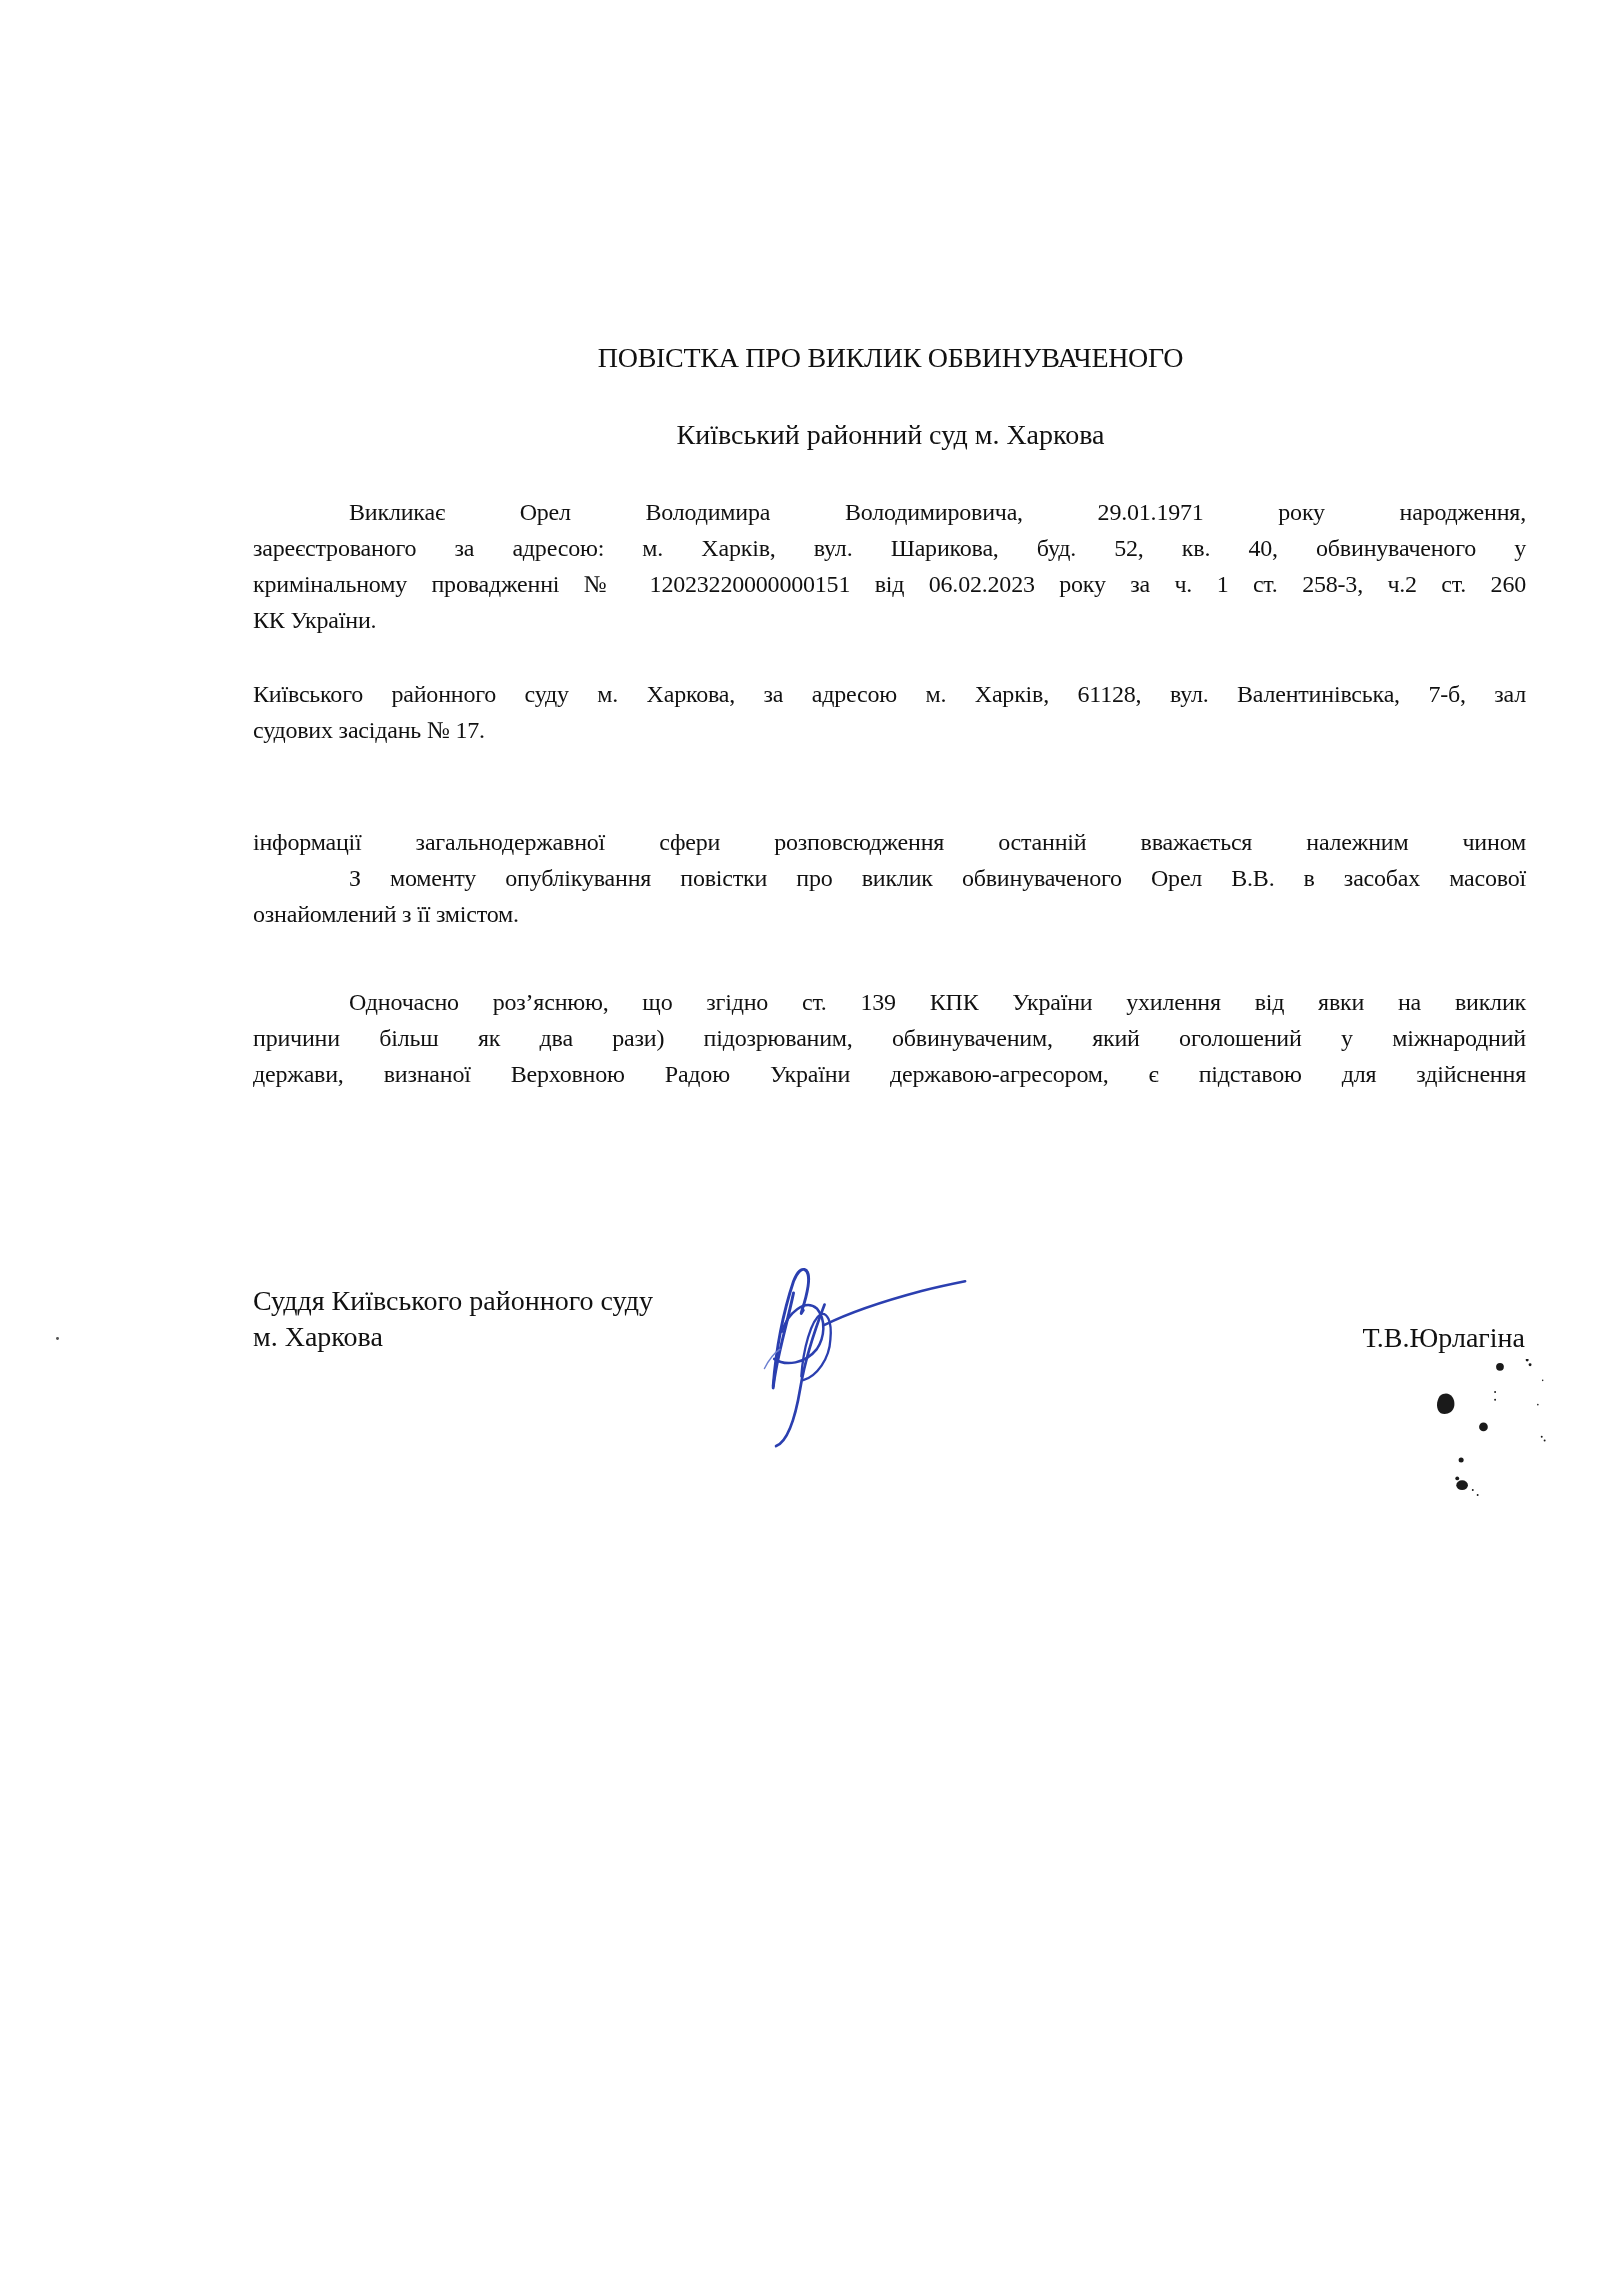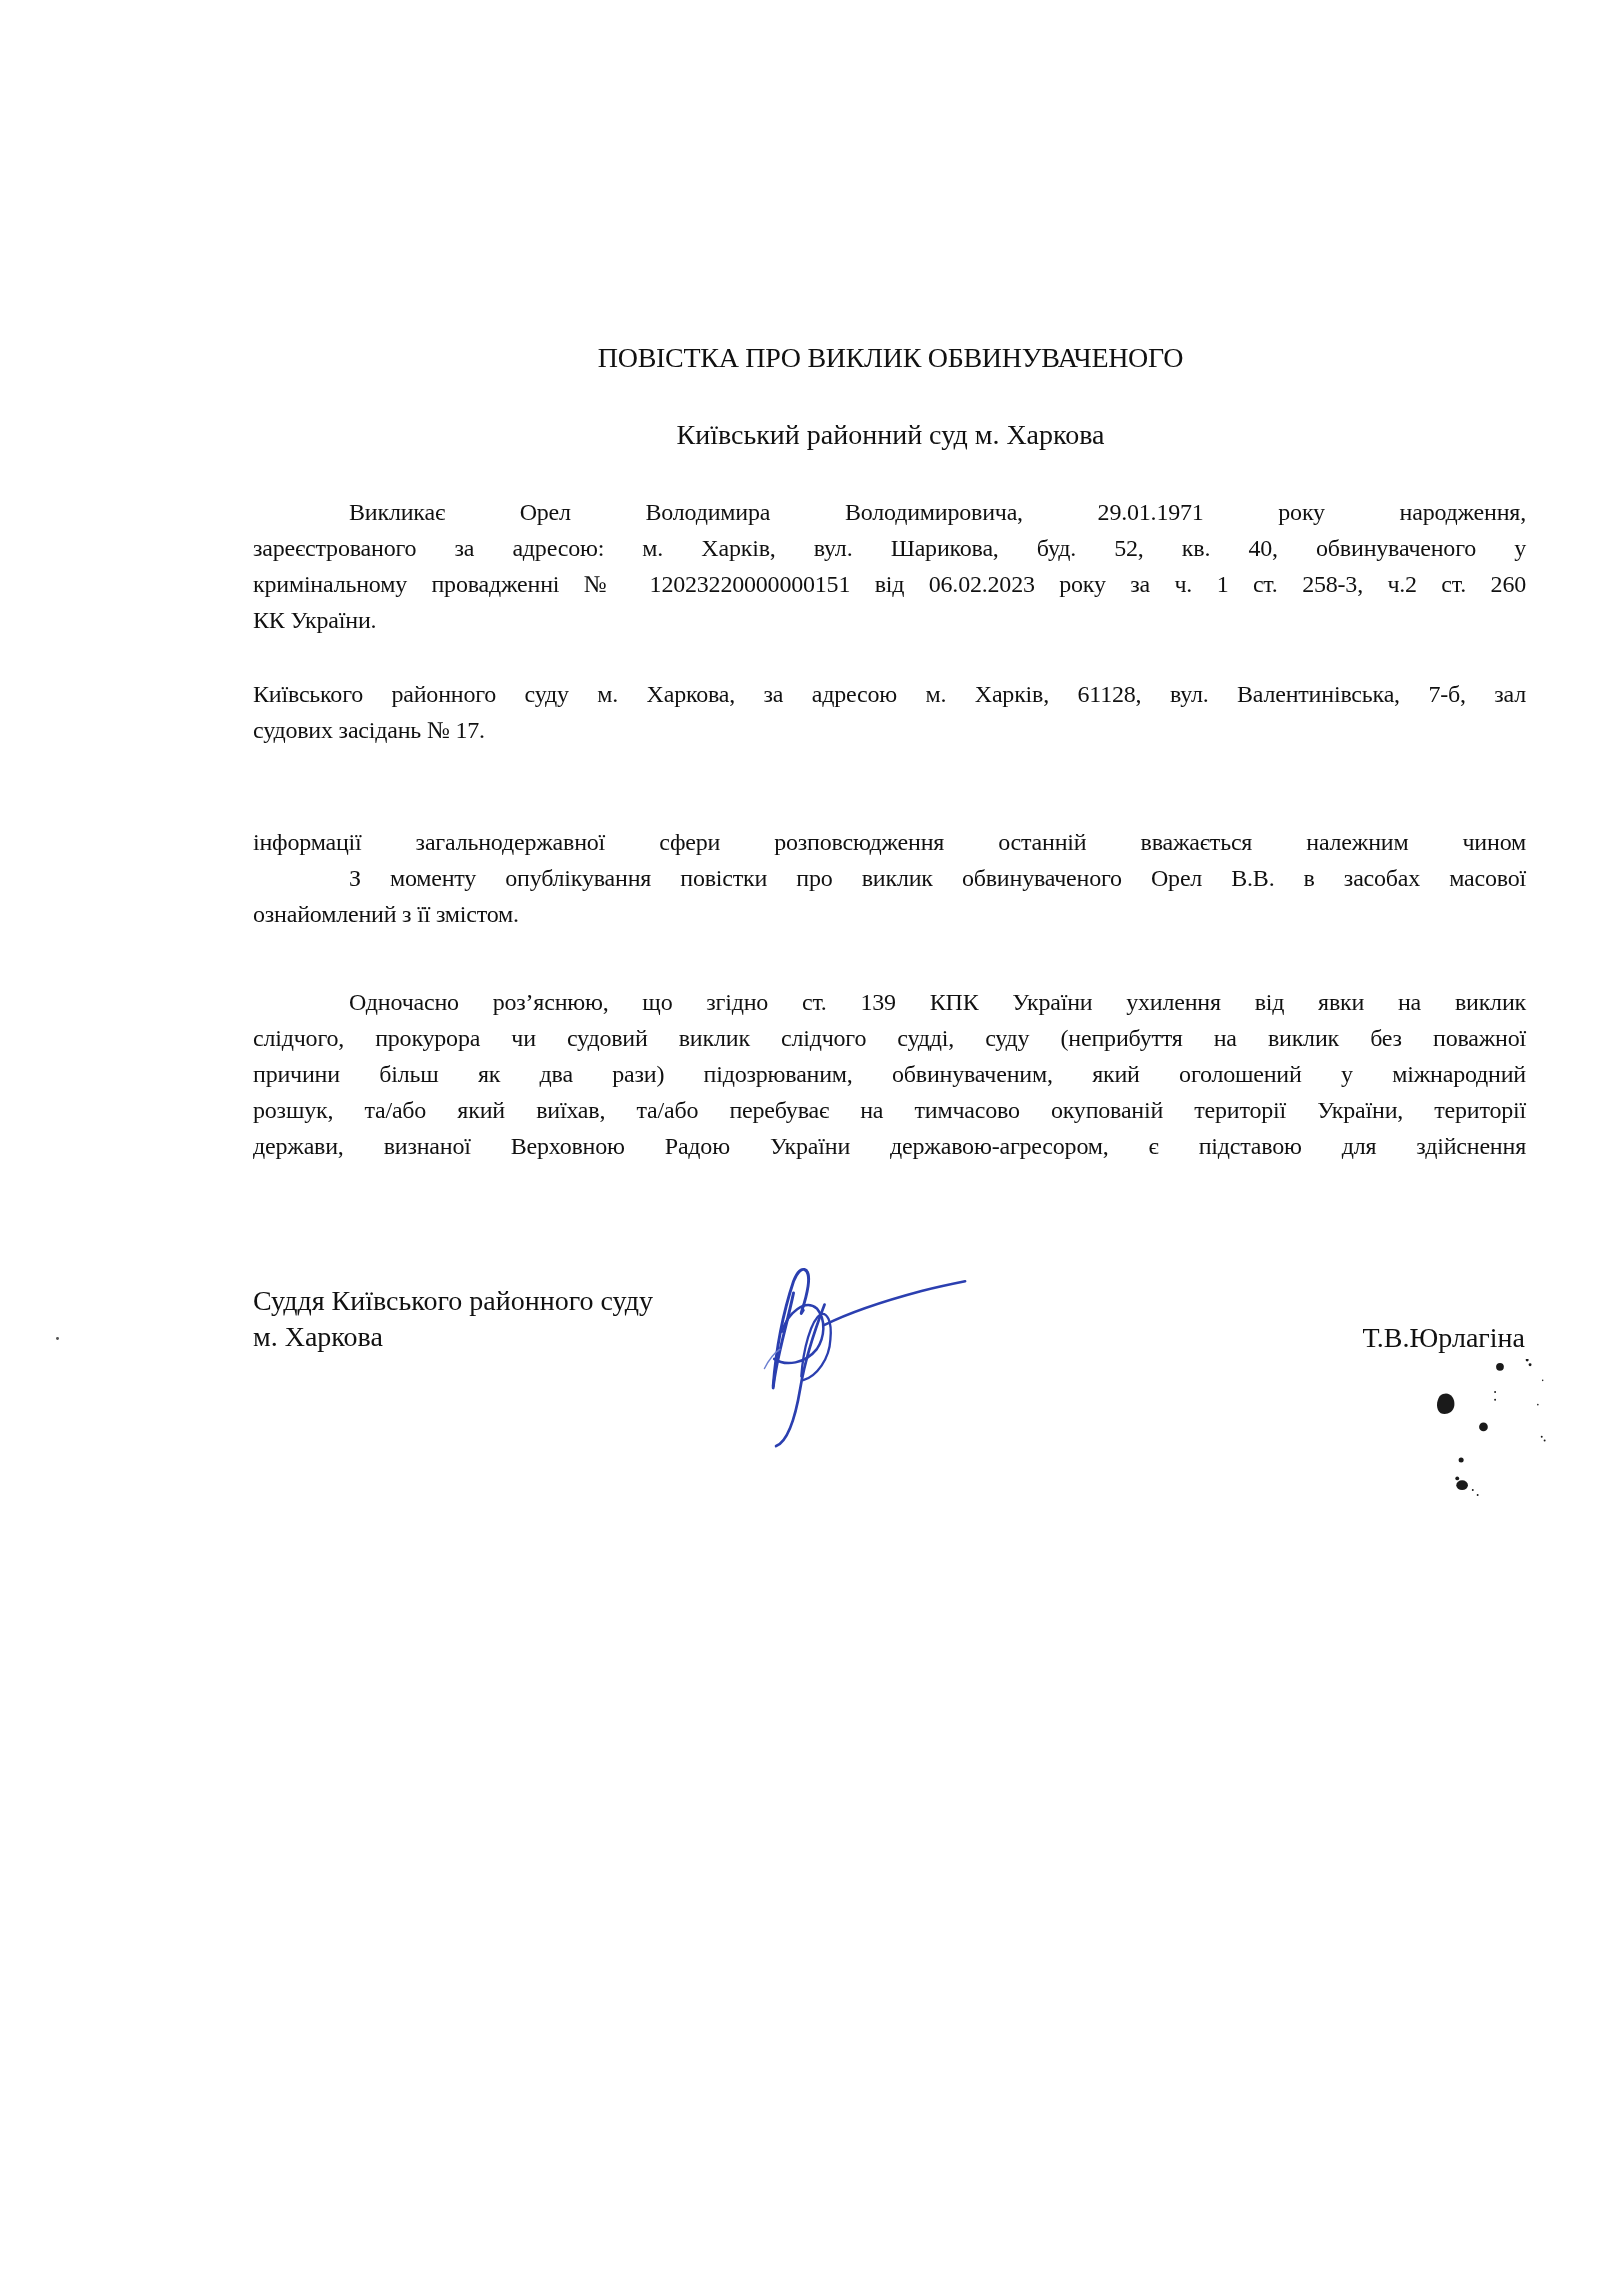--- a/index.html
+++ b/index.html
@@ -135,23 +135,21 @@
     <span class="line first">
       <span style="display:inline-block;width:96px;"></span><span style="display:inline-block;width:1177px;text-align:justify;text-align-last:justify;">З моменту опублікування повістки про виклик обвинуваченого Орел В.В. в засобах масової</span>
     </span>
     <span class="line last">ознайомлений з її змістом.</span>
   </div>
 
   <div class="para p4">
     <span class="line first">
       <span style="display:inline-block;width:96px;"></span><span style="display:inline-block;width:1177px;text-align:justify;text-align-last:justify;">Одночасно роз’яснюю, що згідно ст. 139 КПК України ухилення від явки на виклик</span>
     </span>
-    <span class="line">слідчого, прокурора чи судовий виклик слідчого судді, суду (неприбуття на виклик без поважної</span>
     <span class="line">причини більш як два рази) підозрюваним, обвинуваченим, який оголошений у міжнародний</span>
-    <span class="line">розшук, та/або який виїхав, та/або перебуває на тимчасово окупованій території України, території</span>
     <span class="line">держави, визнаної Верховною Радою України державою-агресором, є підставою для здійснення</span>
   </div>
 
   <div class="sign-title">
     <div>Суддя Київського районного суду</div>
     <div>м. Харкова</div>
   </div>
 
   <svg class="signature" viewBox="0 0 230 210" xmlns="http://www.w3.org/2000/svg">
     <g fill="none" stroke="#2b3fb0" stroke-linecap="round" stroke-linejoin="round">

